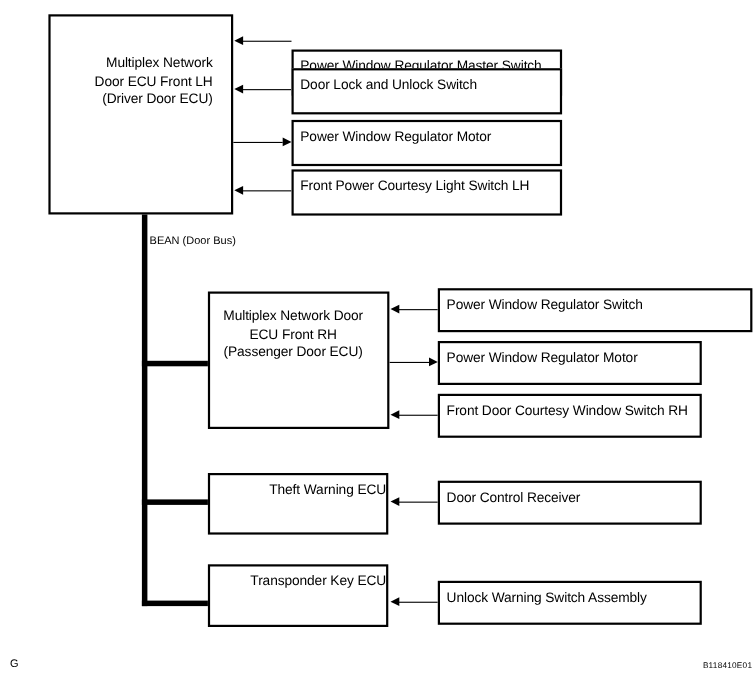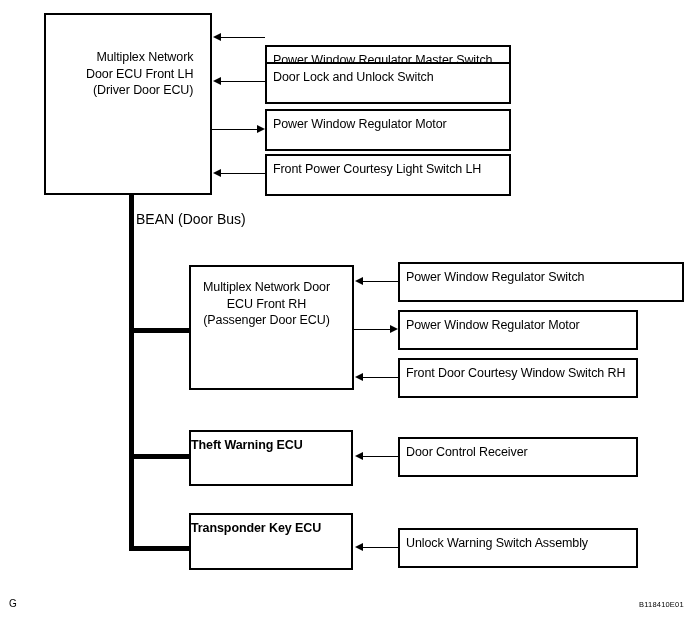--- a/index.html
+++ b/index.html
@@ -36,22 +36,21 @@
   }
   .label-left {
     left: 6px;
     top: 5px;
     text-align: left;
   }
   .label-center-top {
     left: 0;
     right: 0;
     top: 5px;
-    text-align: left;
-    font-weight: bold;
+    text-align: right;
   }
   .label-inset {
     left: 24px;
     top: 34px;
     text-align: right;
     margin-left: 16px;
   }
   .label-inset-rh {
     left: 12px;
     top: 12px;
@@ -88,21 +87,21 @@
     z-index: 1;
   }
   .bus-h {
     position: absolute;
     height: 5px;
     background: #000000;
     z-index: 1;
   }
   .bus-label {
     position: absolute;
-    font-size: 14px;
+    font-size: 10px;
     line-height: 15px;
     color: #000000;
     white-space: nowrap;
   }
   .footer-text {
     position: absolute;
     font-size: 10px;
     color: #000000;
     white-space: nowrap;
   }

